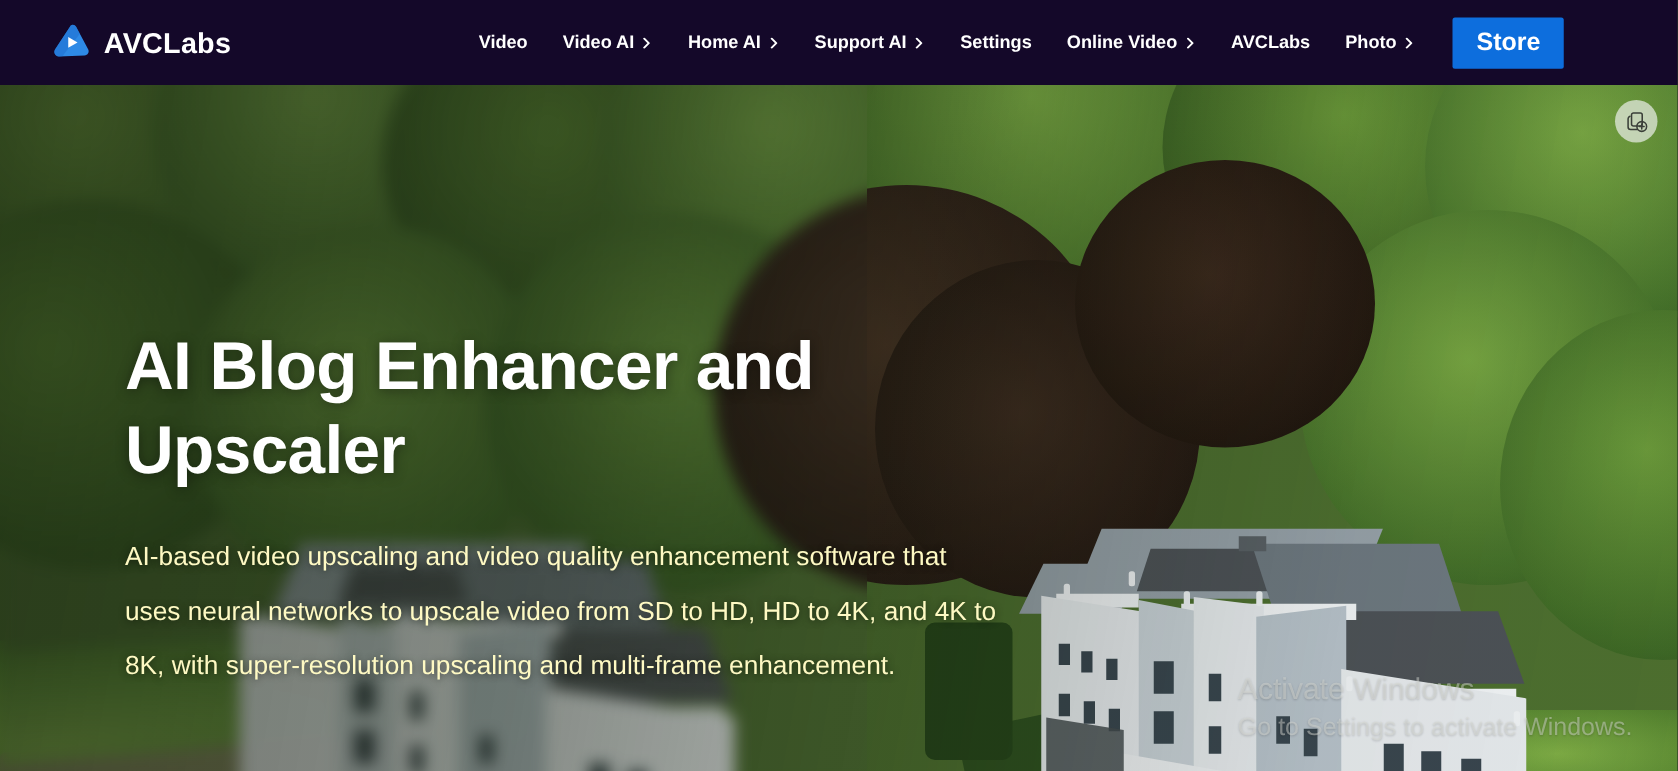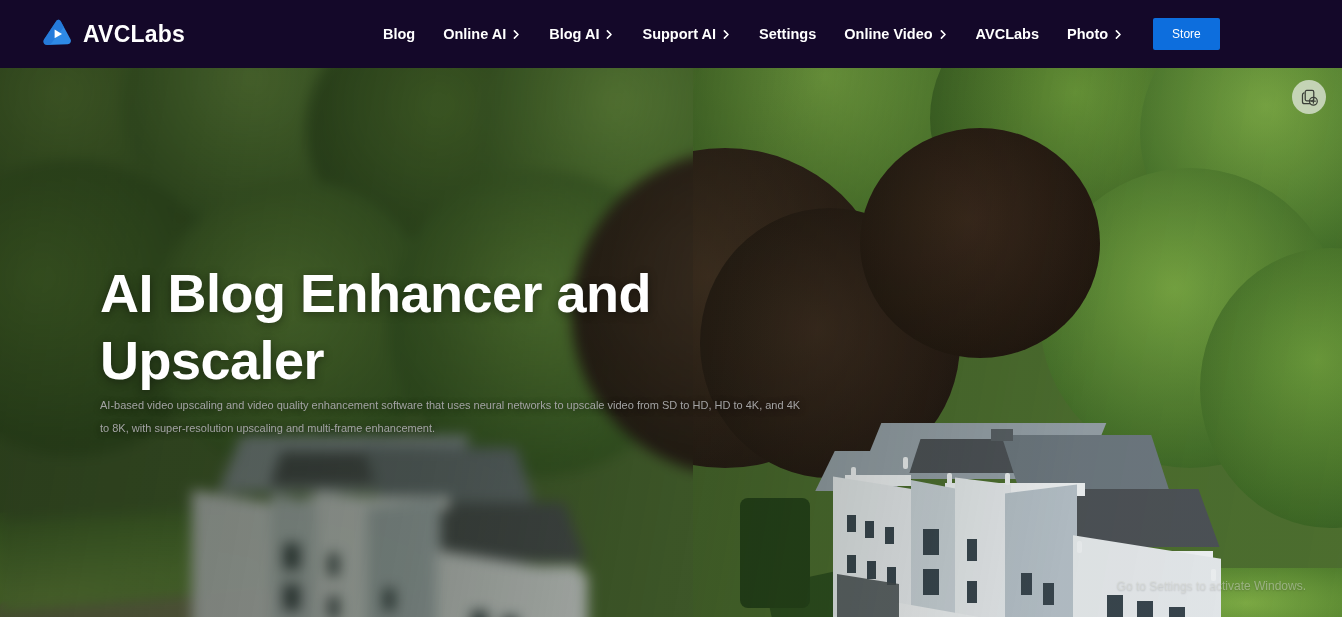--- a/index.html
+++ b/index.html
@@ -28,21 +28,21 @@
   .nav-item {
     display:flex; align-items:center; gap:6px;
     color:#ffffff; font-size:14.5px; font-weight:bold;
     padding:6px 14px; cursor:pointer; white-space:nowrap;
   }
   .chev { display:inline-block; width:9px; height:9px; position:relative; top:0px; }
   .chev svg { display:block; }
   .store-btn {
     margin-left:16px;
     background:#0d6edd; color:#ffffff;
-    font-size:12px; font-weight:normal;
+    font-size:20px; font-weight:bold;
     padding:9px 19px; border:none; border-radius:2px;
     cursor:pointer; font-family:"Liberation Sans", sans-serif;
   }
 
   
   .hero {
     position:absolute; top:68px; left:0;
     width:1342px; height:549px;
     overflow:hidden;
     background:#2d4a1e;
@@ -103,22 +103,23 @@
   .hero-title {
     color:#ffffff;
     font-size:54px;
     line-height:1.24;
     font-weight:bold;
     letter-spacing:-0.5px;
     text-shadow:0 2px 10px rgba(0,0,0,.42);
     font-stretch:condensed;
   }
   .hero-sub {
-    color:#a3a3a3;
-    font-size:11px;
+    margin-top:30px;
+    color:#fef9c3;
+    font-size:21px;
     line-height:2.08;
     max-width:706px;
     text-shadow:0 1px 6px rgba(0,0,0,.5);
   }
 
   
   .float-btn {
     position:absolute; right:16px; top:12px;
     width:34px; height:34px; border-radius:50%;
     background:rgba(232,236,228,0.72);
@@ -127,21 +128,21 @@
   }
 
   
   .activate {
     position:absolute; right:36px; bottom:22px;
     text-align:left; z-index:22; pointer-events:none;
     color:rgba(215,218,212,0.48);
     text-shadow:0 1px 2px rgba(0,0,0,.18);
   }
   .activate .a1 { font-size:24px; line-height:1.25; font-weight:400; }
-  .activate .a2 { font-size:12px; line-height:1.3; margin-top:2px;margin-left:40px; }
+  .activate .a2 { font-size:20px; line-height:1.3; margin-top:2px; }
 </style>
 </head>
 <body>
 
 <div class="page">
 
   <div class="header">
 
     <div class="brand">
       <span class="brand-mark">
@@ -150,34 +151,34 @@
           <path d="M16.6 3.4c1.4-1.1 3.4-.6 4.3 1l3 5.6-14 17.9-2.7.2c-2.9.1-4.7-3-3.2-5.5z" fill="#1f6fd0" opacity=".55"></path>
           <path d="M14.6 12.6l7.4 4.3-7.4 4.3z" fill="#ffffff"></path>
         </svg>
       </span>
       <span class="brand-name">AVCLabs</span>
     </div>
 
     <nav class="nav">
 
       <div class="nav-item">
-        <span>Blog</span>
-      </div>
-
-      <div class="nav-item">
-        <span>Online AI</span>
-        <span class="chev">
-          <svg width="9" height="9" viewBox="0 0 9 9">
-              <path d="M2.4 0.9L6 4.5 2.4 8.1" fill="none" stroke="#ffffff" stroke-width="1.6" stroke-linecap="round" stroke-linejoin="round"></path>
-            </svg>
-        </span>
-      </div>
-
-      <div class="nav-item">
-        <span>Blog AI</span>
+        <span>Video</span>
+      </div>
+
+      <div class="nav-item">
+        <span>Video AI</span>
+        <span class="chev">
+          <svg width="9" height="9" viewBox="0 0 9 9">
+              <path d="M2.4 0.9L6 4.5 2.4 8.1" fill="none" stroke="#ffffff" stroke-width="1.6" stroke-linecap="round" stroke-linejoin="round"></path>
+            </svg>
+        </span>
+      </div>
+
+      <div class="nav-item">
+        <span>Home AI</span>
         <span class="chev">
           <svg width="9" height="9" viewBox="0 0 9 9">
               <path d="M2.4 0.9L6 4.5 2.4 8.1" fill="none" stroke="#ffffff" stroke-width="1.6" stroke-linecap="round" stroke-linejoin="round"></path>
             </svg>
         </span>
       </div>
 
       <div class="nav-item">
         <span>Support AI</span>
         <span class="chev">
@@ -353,17 +354,18 @@
     <div class="hero-copy">
       <h1 class="hero-title">
         <span>AI Blog Enhancer and Upscaler</span><br>
       </h1>
 
       <p class="hero-sub">AI-based video upscaling and video quality enhancement software that uses neural networks to upscale video from SD to HD, HD to 4K, and 4K to 8K, with super-resolution upscaling and multi-frame enhancement.</p>
 
     </div>
 
     <div class="activate">
+      <div class="a1">Activate Windows</div>
       <div class="a2">Go to Settings to activate Windows.</div>
     </div>
 
   </div>
 </div>
 
 </body></html>

